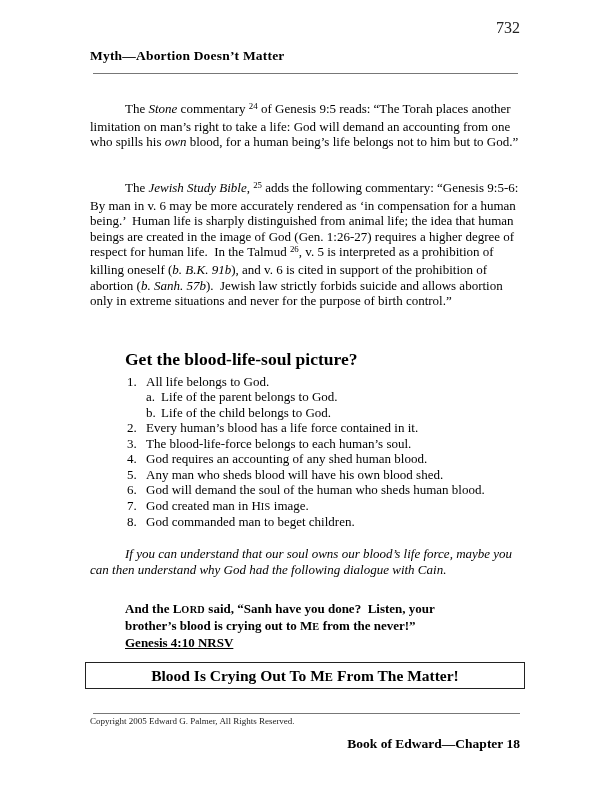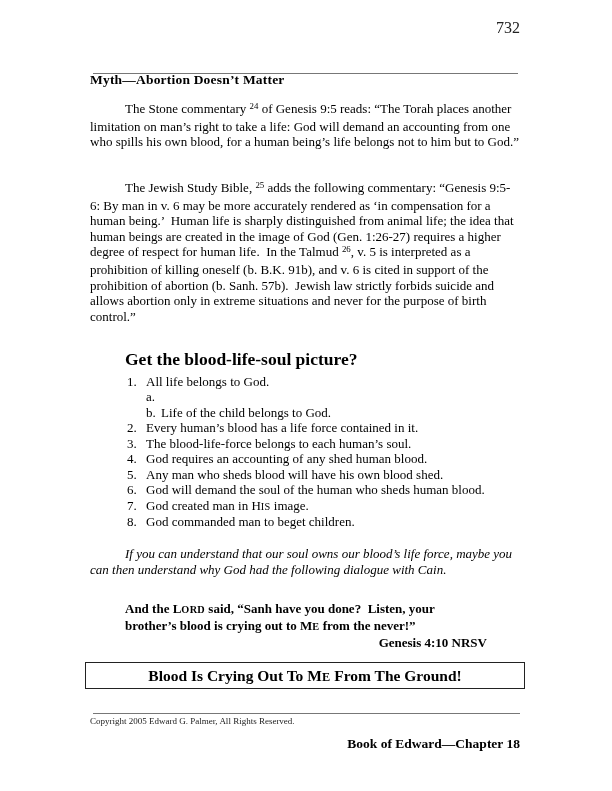--- a/index.html
+++ b/index.html
@@ -4,53 +4,53 @@
 <style>
   html,body{margin:0;padding:0;}
   body{
     width:612px;height:791px;
     background:#ffffff;color:#000;
     font-family:"Liberation Serif", serif;
     position:relative;overflow:hidden;
   }
   .abs{position:absolute;}
   .page-number{top:19px;left:420px;width:100px;text-align:right;font-size:16px;color:#222;}
-  .chapter-header{top:48px;left:90px;font-size:13.5px;font-weight:bold;letter-spacing:.2px;margin-top:24px;}
+  .chapter-header{top:48px;left:90px;font-size:13.5px;font-weight:bold;letter-spacing:.2px;}
   .rule{height:0;border-top:1px solid #777;}
   .header-rule{top:73px;left:93px;width:425px;}
   .para{
     left:90px;width:430px;
     font-size:13px;line-height:15.6px;
     white-space:pre-wrap;
     text-indent:35px;
   }
   .para-stone{top:101px;}
   .para-jsb{top:180px;}
   .para-cain{top:546px;font-style:italic;}
   .section-heading{top:349px;left:125px;font-size:17.5px;font-weight:bold;}
   .list{top:374px;left:127px;width:400px;font-size:13px;line-height:15.45px;}
   .li{display:flex;}
   .li .num{width:19px;flex:none;}
   .li .txt{white-space:pre-wrap;}
   .sub{margin-left:19px;}
   .sub .num{width:15px;flex:none;}
   .quote{top:601px;left:125px;width:362px;font-size:13px;line-height:16.2px;font-weight:bold;}
   .quote-line{white-space:pre-wrap;}
-  .quote-attr{text-align:right;}
+  .quote-attr{text-decoration:underline;}
   .banner-box{
     top:662px;left:85px;width:438px;height:25px;
     border:1px solid #222;
     display:flex;align-items:center;justify-content:center;
   }
   .banner-text{font-size:15.5px;font-weight:bold;white-space:pre;}
   .footer-rule{top:713px;left:93px;width:427px;}
   .copyright{top:716px;left:90px;font-size:9px;color:#222;}
   .book-chapter{top:736px;left:220px;width:300px;text-align:right;font-size:13.5px;font-weight:bold;}
   
-  .seg-i{}
+  .seg-i{font-style:italic;}
   .seg-sup{font-size:0.68em;position:relative;top:-0.45em;}
   .seg-sc{font-size:0.79em;letter-spacing:.3px;}
 </style>
 </head>
 <body>
 
 <div class="abs page-number">732</div>
 
 <div class="abs chapter-header">Myth—Abortion Doesn’t Matter</div>
 
@@ -62,20 +62,21 @@
 
 <div class="abs section-heading">Get the blood-life-soul picture?</div>
 
 <div class="abs list">
   <div class="li">
     <span class="num">1.</span>
     <span class="txt">All life belongs to God.</span>
   </div>
   <div class="li sub">
     <span class="num">a.</span>
+    <span class="txt">Life of the parent belongs to God.</span>
   </div>
   <div class="li sub">
     <span class="num">b.</span>
     <span class="txt">Life of the child belongs to God.</span>
   </div>
   <div class="li">
     <span class="num">2.</span>
     <span class="txt">Every human’s blood has a life force contained in it.</span>
   </div>
   <div class="li">
@@ -106,20 +107,20 @@
 
 <div class="abs para para-cain">If you can understand that our soul owns our blood’s life force, maybe you can then understand why God had the following dialogue with Cain.</div>
 
 <div class="abs quote">
   <div class="quote-line"><span>And the L</span><span class="seg-sc">ORD</span><span> said, “Sanh have you done?  Listen, your</span></div>
   <div class="quote-line"><span>brother’s blood is crying out to M</span><span class="seg-sc">E</span><span> from the never!”</span></div>
   <div class="quote-attr">Genesis 4:10 NRSV</div>
 </div>
 
 <div class="abs banner-box">
-  <span class="banner-text"><span>Blood Is Crying Out To M</span><span class="seg-sc">E</span><span> From The Ground!</span></span>
+  <span class="banner-text"><span>Blood Is Crying Out To M</span><span class="seg-sc">E</span><span> From The Matter!</span></span>
 </div>
 
 <div class="abs rule footer-rule"></div>
 
 <div class="abs copyright">Copyright 2005 Edward G. Palmer, All Rights Reserved.</div>
 
 <div class="abs book-chapter">Book of Edward—Chapter 18</div>
 
 </body></html>

